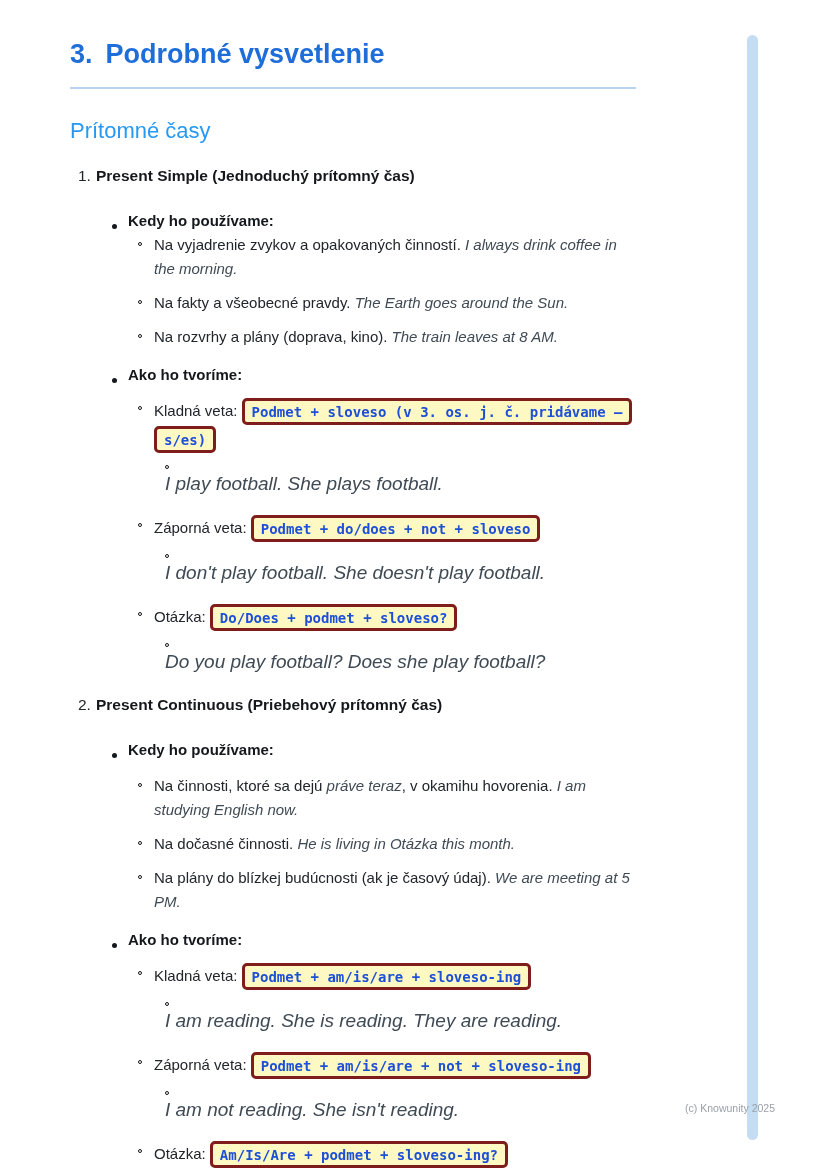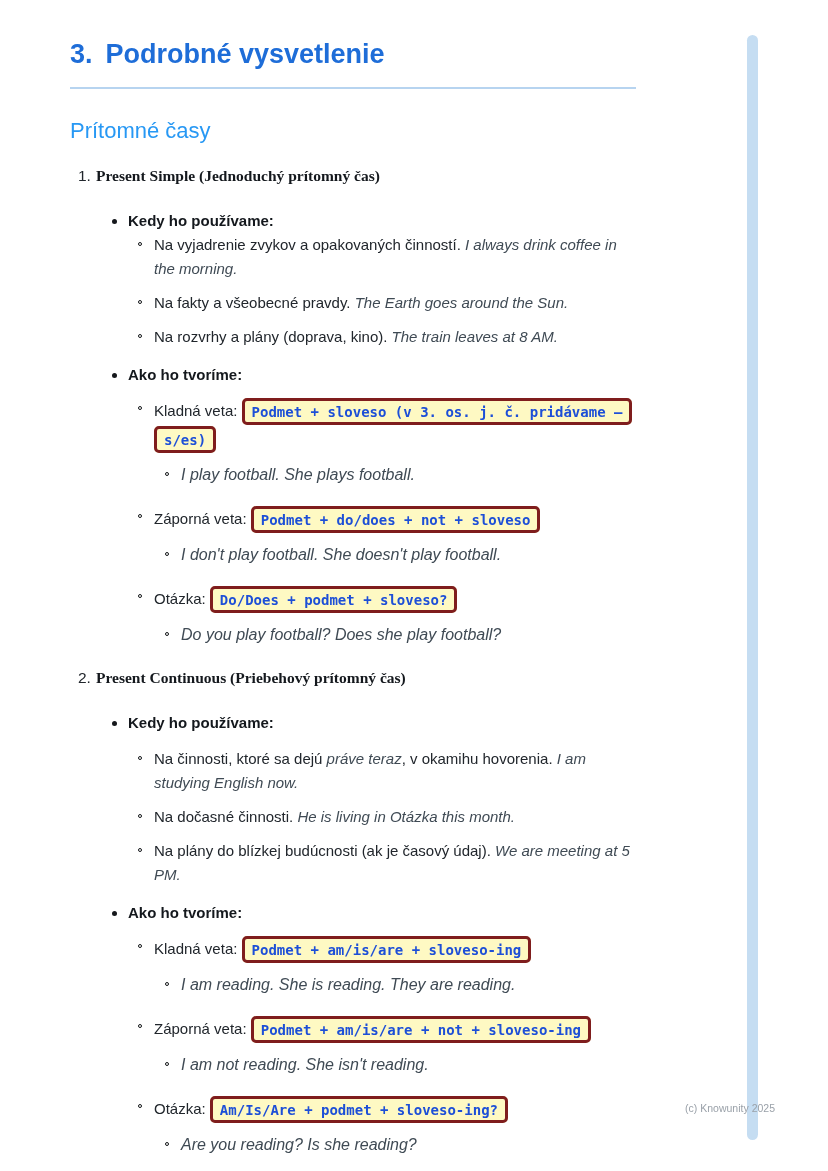--- a/index.html
+++ b/index.html
@@ -44,28 +44,29 @@
     color: #2798f4;
   }
 
   .tense-title {
     margin: 19px 0 0 8px;
     display: flex;
     font-size: 15.5px;
     line-height: 24px;
   }
   .tnum { flex: 0 0 18px; font-weight: 400; color: #21262c; }
-  .ttext { font-weight: 700; color: #14181d; font-family: Liberation Serif, serif; }
+  .ttext { font-weight: 700; color: #14181d; }
 
   .l1 {
     display: flex;
     padding-left: 42px;
     margin-top: 21px;
     font-size: 15px;
     line-height: 24px;
+    align-items: center;
   }
   .l1 .txt { font-weight: 700; color: #14181d; }
 
   .marker { flex: 0 0 16px; display: block; }
   .b-disc {
     display: block;
     width: 5px; height: 5px;
     background: #15181c;
     border-radius: 50%;
     margin-top: 10px;
@@ -83,23 +84,24 @@
     padding-left: 68px;
     font-size: 15px;
     line-height: 24px;
   }
   .group > .l2 { margin-top: 10px; }
   .group > .l2:first-child { margin-top: 0; justify-content: space-between; }
 
   .l3 {
     display: flex;
     padding-left: 95px;
-    margin-top: 10px;
-    font-size: 16px;
+    margin-top: 3px;
+    font-size: 19px;
     line-height: 24px;
+    flex-direction: column;
   }
 
   .txt { flex: 1; min-width: 0; }
 
   em, .ex { font-style: italic; color: #3f4a54; }
 
   .how-item { margin-top: 18px; }
   .group > .how-item:first-child { margin-top: 0; }
   .how-line { line-height: 27px; }
 

